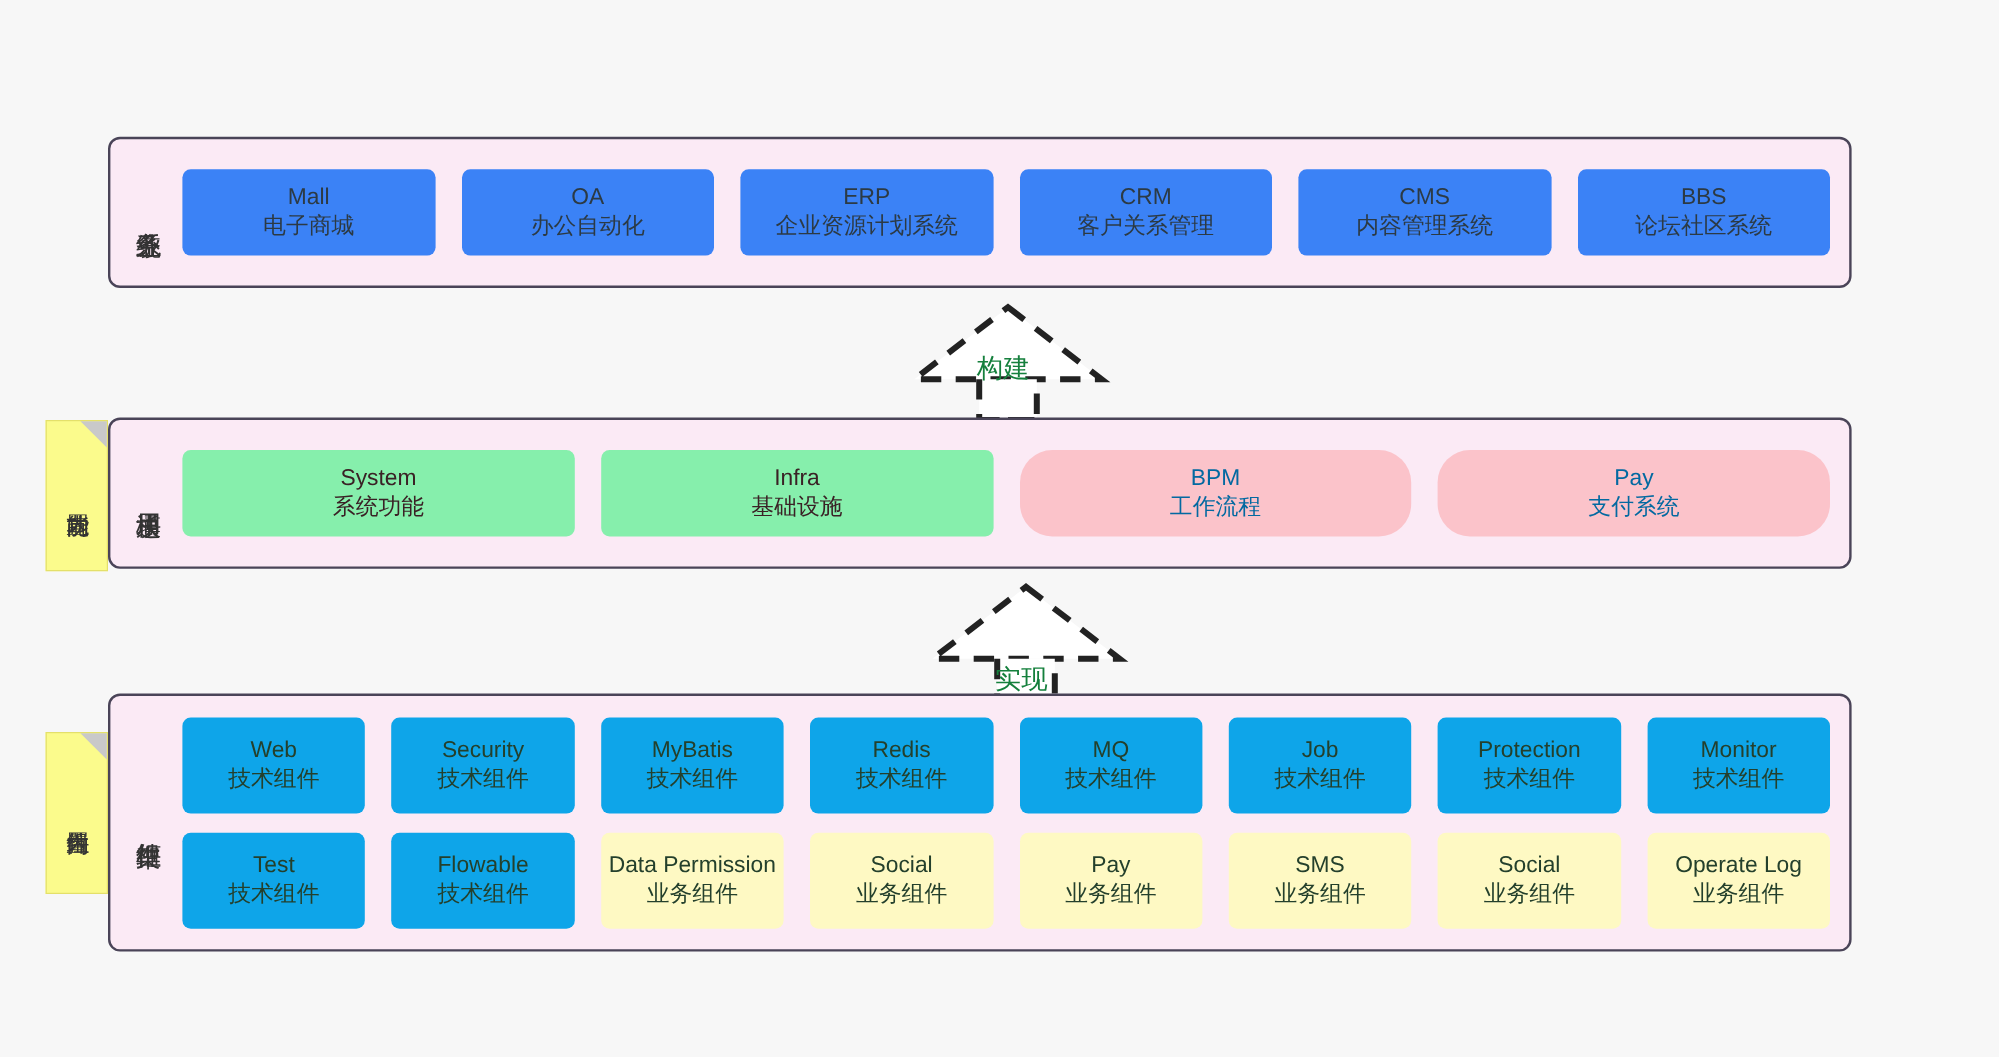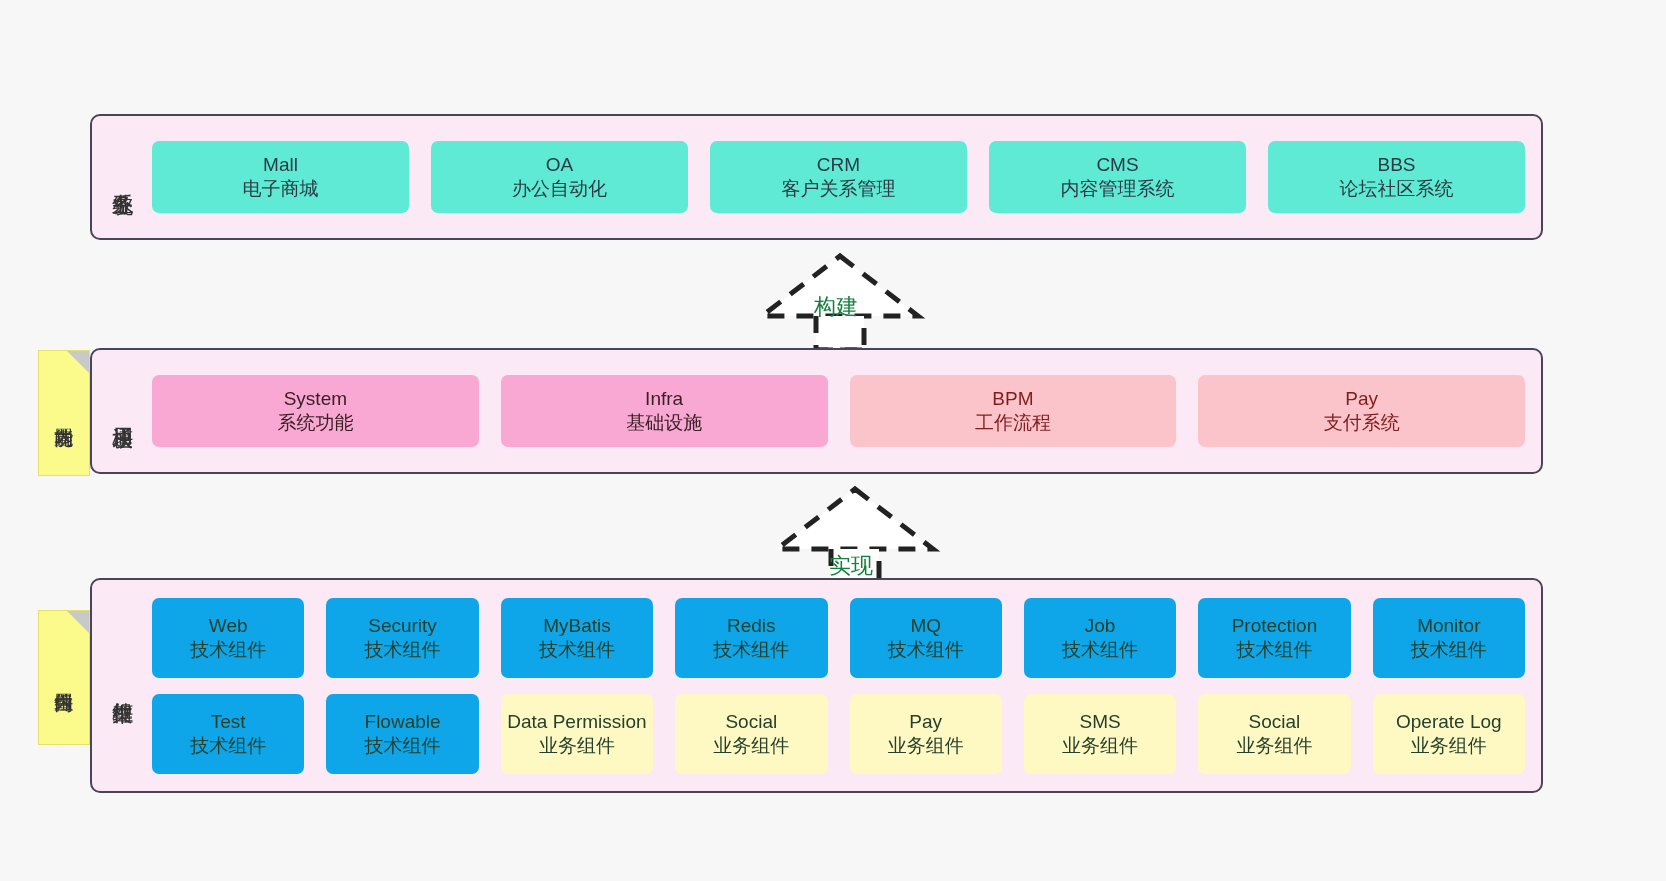--- a/index.html
+++ b/index.html
@@ -76,23 +76,23 @@
     text-align: center;
     font-size: 19px;
     line-height: 1.24;
     color: #2f3b34;
     padding: 4px 6px;
   }
   .cell .l1 { display: block; }
   .cell .l2 { display: block; }
 
   
-  .c-blue       { background: #5eead4; color: #2c3a44; }
-  .c-red        { background: #f9a8d4; color: #3a2125; }
-  .c-pink       { background: #fbc3ca; color: #7f1d1d; }
+  .c-blue       { background: #3b82f6; color: #2c3a44; }
+  .c-red        { background: #86efac; color: #3a2125; }
+  .c-pink       { background: #fbc3ca; color: #0369a1; border-radius: 27px; }
   .c-green      { background: #0ea5e9; color: #24402c; }
   .c-lightgreen { background: #fef9c3; color: #24402c; }
 
   
   #layer-business {
     left: 90px; top: 114px; width: 1453px; height: 126px;
   }
   #layer-business .cell { height: 72px; }
 
   #layer-modules {
@@ -164,20 +164,24 @@
       <div class="row">
         <div class="cell c-blue">
           <span class="l1">Mall</span>
           <span class="l2">电子商城</span>
         </div>
         <div class="cell c-blue">
           <span class="l1">OA</span>
           <span class="l2">办公自动化</span>
         </div>
         <div class="cell c-blue">
+          <span class="l1">ERP</span>
+          <span class="l2">企业资源计划系统</span>
+        </div>
+        <div class="cell c-blue">
           <span class="l1">CRM</span>
           <span class="l2">客户关系管理</span>
         </div>
         <div class="cell c-blue">
           <span class="l1">CMS</span>
           <span class="l2">内容管理系统</span>
         </div>
         <div class="cell c-blue">
           <span class="l1">BBS</span>
           <span class="l2">论坛社区系统</span>

